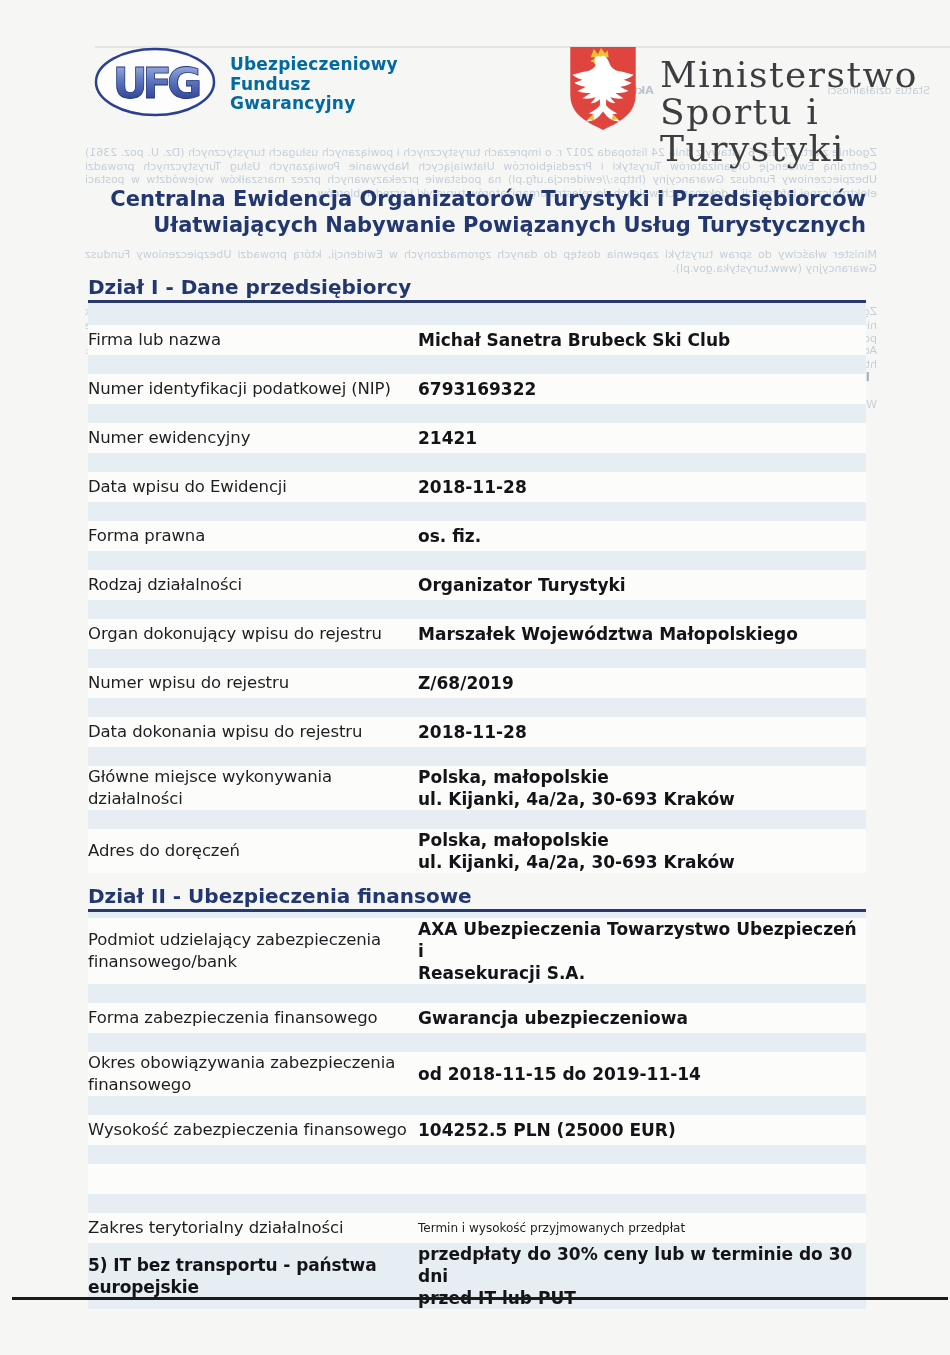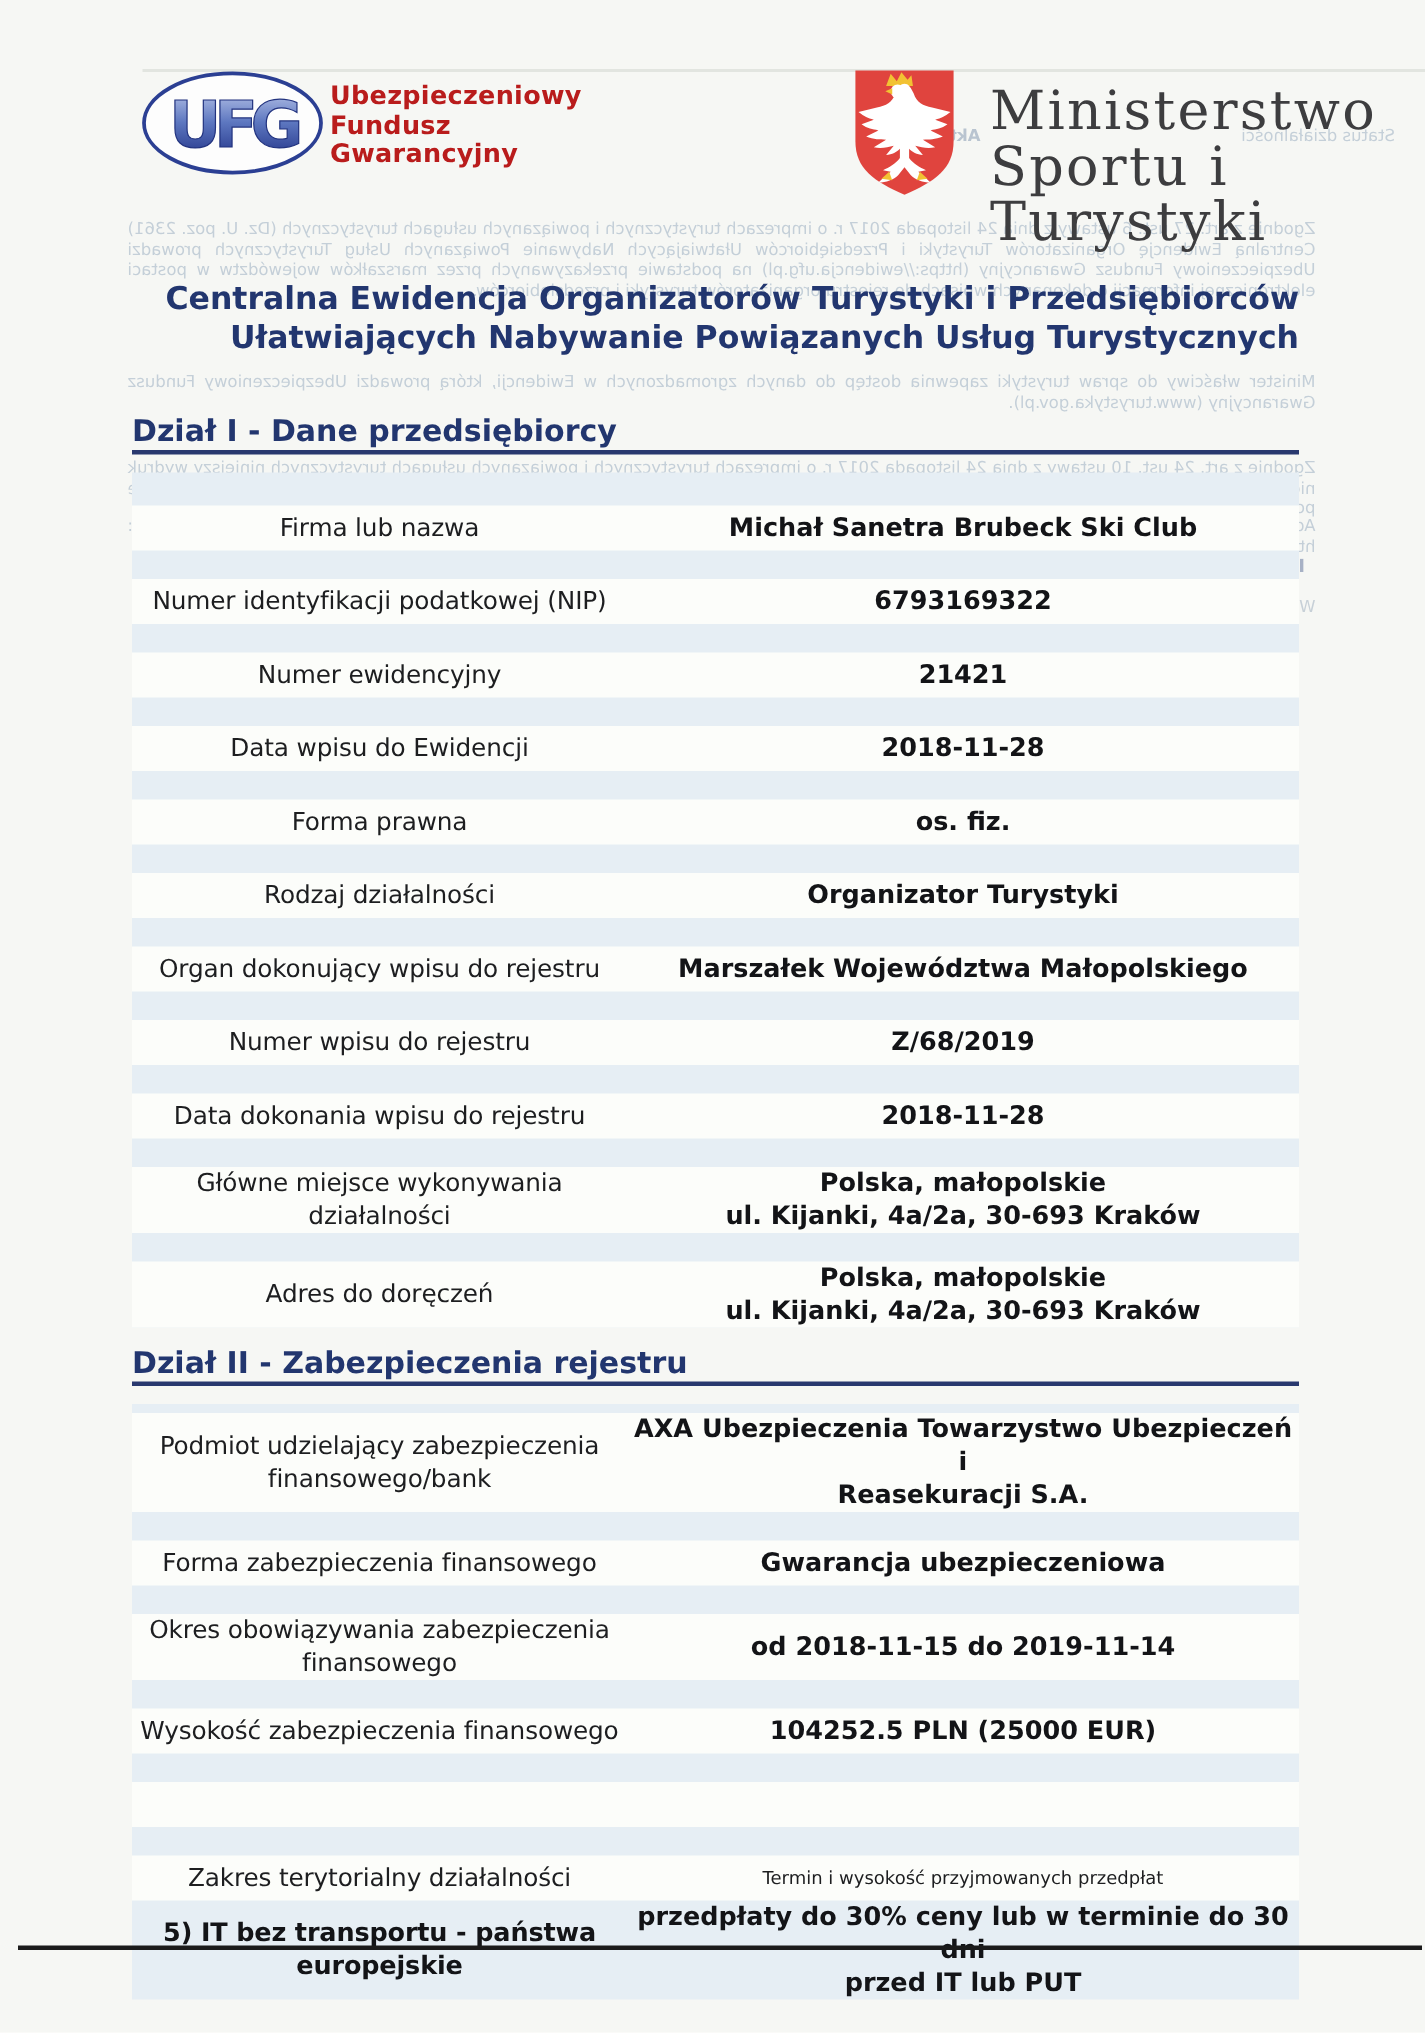--- a/index.html
+++ b/index.html
@@ -13,36 +13,36 @@
     font-size:11px;line-height:13.5px;text-align:justify;filter:blur(.4px);
   }
   .ghost.navy{color:#67799f;font-weight:bold;font-size:12px;opacity:.55;}
   .ghost.gray{color:#9aaabb;}
   .ghost-status{display:flex;justify-content:space-between;}
   .ghost-status .gs-val{font-weight:bold;color:#7d93ad;}
 
   
   .scanline{position:absolute;left:95px;top:46px;width:855px;height:2px;background:#dde0db;opacity:.8;}
   .ufg-logo{position:absolute;left:92px;top:46px;}
-  .ufg-name{position:absolute;left:220px;top:55px;color:#b91c1c;font-weight:bold;
+  .ufg-name{position:absolute;left:230px;top:55px;color:#0369a1;font-weight:bold;
             font-size:17px;line-height:19.5px;letter-spacing:.2px;}
   .emblem{position:absolute;left:566px;top:44px;}
   .ministry{position:absolute;left:660px;top:56px;color:#3d3d3f;
             font-family:"DejaVu Serif","Liberation Serif",serif;
             font-size:36px;line-height:37px;letter-spacing:1.5px;}
 
   
   .content{position:relative;padding:186px 84px 0 88px;width:778px;}
   .doc-title{color:#22366f;font-weight:bold;font-size:21px;line-height:26px;text-align:right;}
   .sec-head{color:#22366f;font-weight:bold;font-size:20px;line-height:26px;}
   .sec-head.h1{margin-top:36px;}
   .sec-head.h2{margin-top:10px;}
   .rule{height:3px;background:#29396f;width:778px;}
 
-  .table{background:#e6eef4;margin-top:12px;text-align:center;}
+  .table{background:#e6eef4;margin-top:0;}
   .t1{padding-top:22px;}
   .t2{padding-top:6px;}
   .row{display:flex;align-items:center;background:#fcfdfa;margin-bottom:19px;min-height:30px;}
   .table .row:last-child{margin-bottom:0;}
   .row .lbl{width:330px;flex:0 0 330px;font-size:16.5px;color:#1d1e20;line-height:22px;white-space:pre-line;letter-spacing:-.1px;}
   .row .val{flex:1;font-weight:bold;font-size:17px;color:#131417;line-height:22px;white-space:pre-line;}
   .row.plain .val{font-weight:400;font-size:12px;color:#1d1e20;}
   .row.head2{margin-bottom:0;}
   .row.empty{height:30px;}
   .row.shaded{background:transparent;min-height:44px;}
@@ -157,21 +157,21 @@
         <div class="val">Polska, małopolskie
 ul. Kijanki, 4a/2a, 30-693 Kraków</div>
       </div>
       <div class="row">
         <div class="lbl">Adres do doręczeń</div>
         <div class="val">Polska, małopolskie
 ul. Kijanki, 4a/2a, 30-693 Kraków</div>
       </div>
     </div>
 
-    <div class="sec-head h2">Dział II - Zabezpieczenia rejestru</div>
+    <div class="sec-head h2">Dział II - Ubezpieczenia finansowe</div>
     <div class="rule"></div>
 
     <div class="table t2">
       <div class="row">
         <div class="lbl">Podmiot udzielający zabezpieczenia
 finansowego/bank</div>
         <div class="val">AXA Ubezpieczenia Towarzystwo Ubezpieczeń i
 Reasekuracji S.A.</div>
       </div>
       <div class="row">

